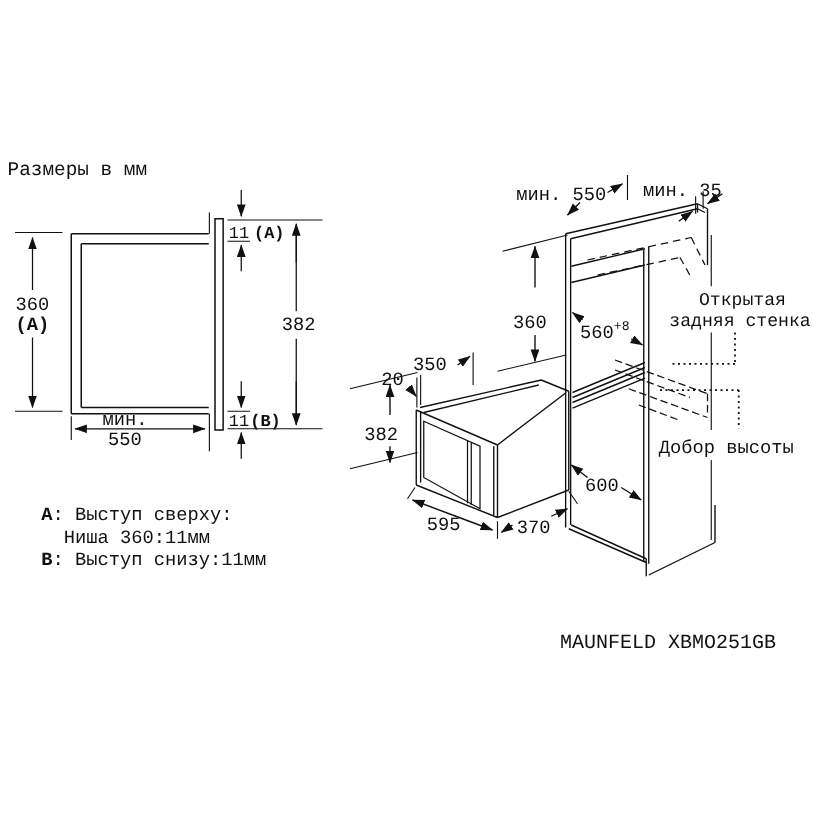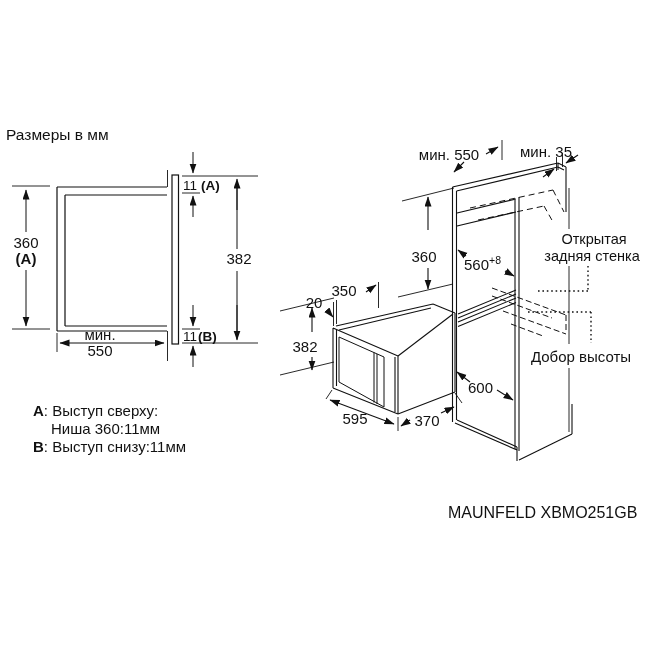--- a/index.html
+++ b/index.html
@@ -1,17 +1,17 @@
 <!DOCTYPE html>
 <html><head>
 <meta charset="utf-8">
 <style>
   html,body{margin:0;padding:0;background:#ffffff;}
   .stage{position:relative;width:650px;height:604px;background:#ffffff;overflow:hidden;
-         font-family:Liberation Sans, sans-serif;}
+         font-family:Liberation Mono, monospace;}
   svg{position:absolute;left:0;top:0;}
   text{fill:#111;}
 </style>
 </head>
 <body>
 
 <div class="stage">
 <svg width="650" height="650" viewBox="0 0 650 650">
   <defs>
     <marker id="ah" markerWidth="11" markerHeight="8" refX="9.5" refY="3.5" orient="auto" markerUnits="userSpaceOnUse">

